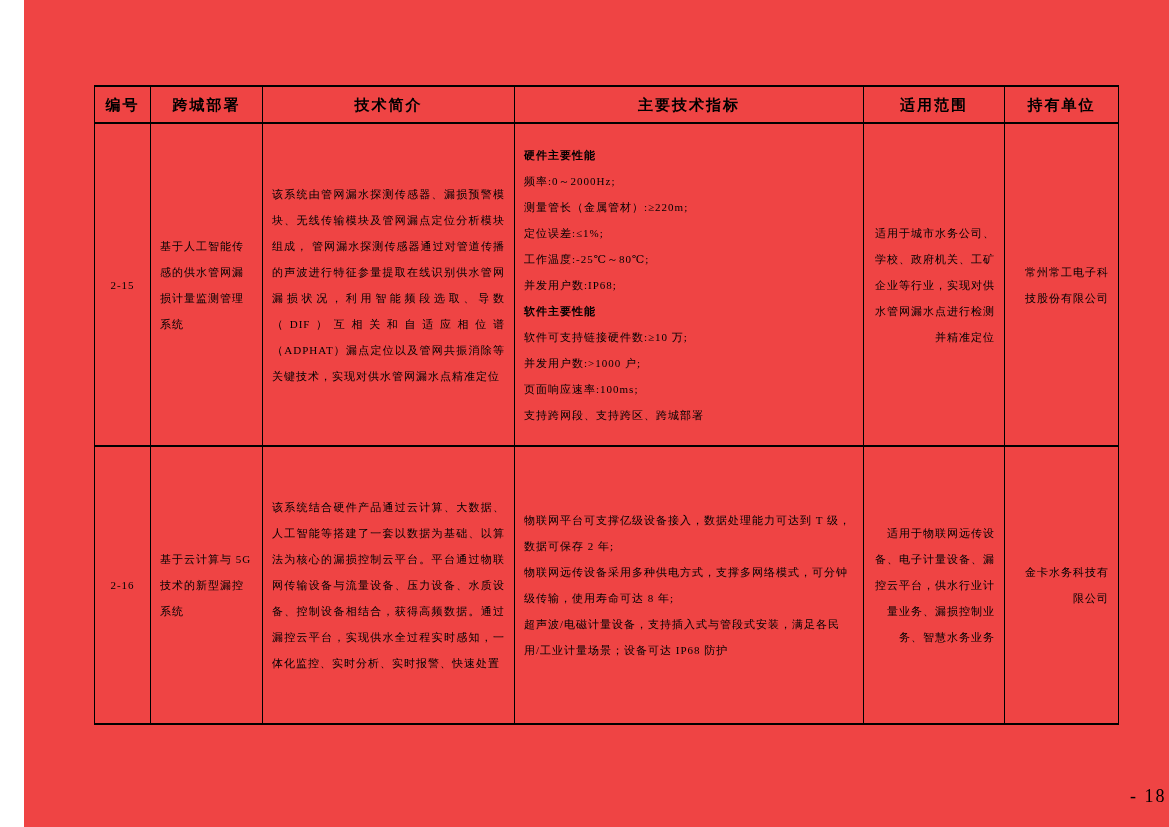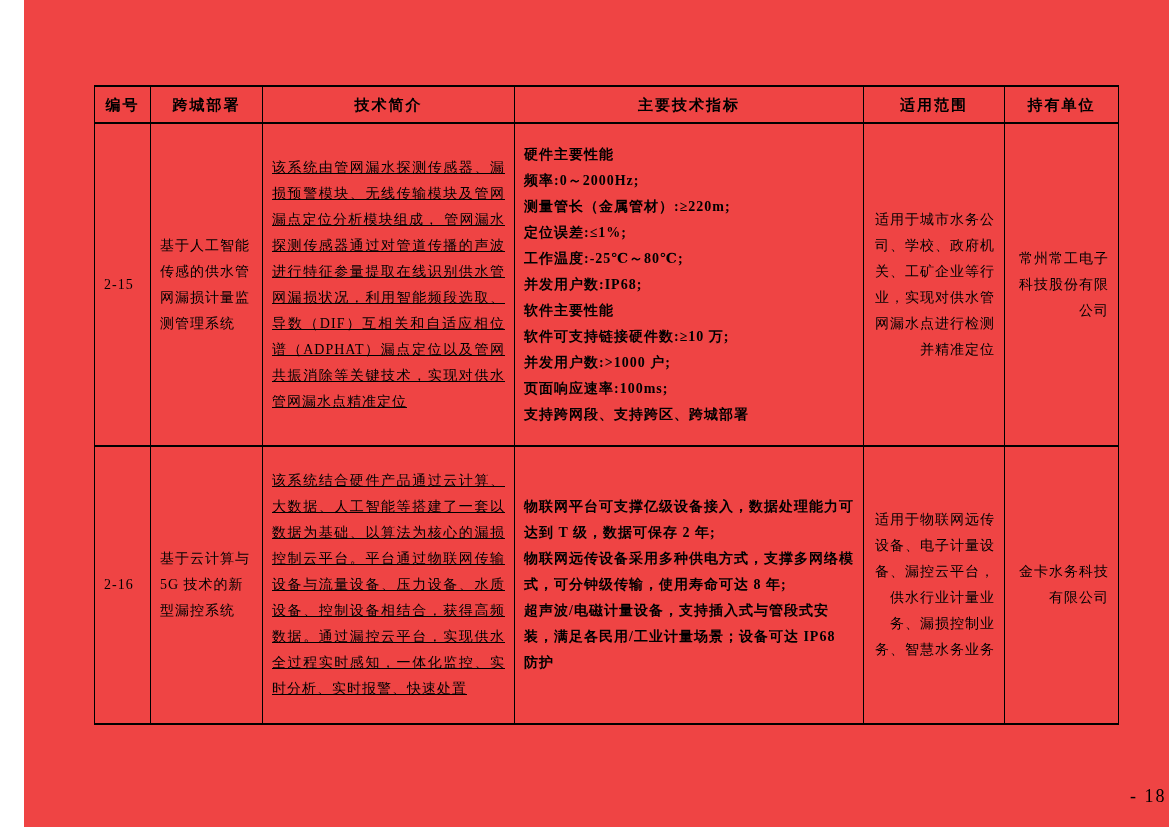--- a/index.html
+++ b/index.html
@@ -25,44 +25,44 @@
     border-collapse: collapse;
     table-layout: fixed;
   }
   table.tech-table th,
   table.tech-table td {
     border-left: 1px solid #000;
     border-right: 1px solid #000;
     border-top: 2px solid #000;
     border-bottom: 2px solid #000;
     vertical-align: middle;
-    font-size: 14px;
+    font-size: 11px;
     line-height: 26px;
     letter-spacing: 1px;
     padding: 6px 9px;
     box-sizing: border-box;
     overflow: hidden;
   }
   table.tech-table th {
     font-size: 15px;
     font-weight: bold;
     text-align: center;
     height: 37px;
     padding: 2px 4px;
     letter-spacing: 2px;
   }
   tr.row-1 { height: 323px; }
   tr.row-2 { height: 278px; }
-  td.col-id { letter-spacing: 0; }
+  td.col-id { text-align: center; letter-spacing: 0; }
   td.col-name { text-align: left; }
-  td.col-intro { text-align: justify; text-justify: inter-character; letter-spacing: 1.5px; text-decoration: underline; }
+  td.col-intro { text-align: justify; text-justify: inter-character; letter-spacing: 1.5px; }
   td.col-ind { text-align: left; letter-spacing: 1.2px; }
   td.col-scope { text-align: right; letter-spacing: 1.5px; }
   td.col-holder { text-align: right; letter-spacing: 1px; }
-  .ind-line { display: block; font-weight: bold; }
+  .ind-line { display: block; }
   .ind-line.bold { font-weight: bold; }
   .page-number {
     position: absolute;
     left: 0;
     right: 12px;
     top: 786px;
     text-align: right;
     font-size: 18px;
     letter-spacing: 2px;
   }

